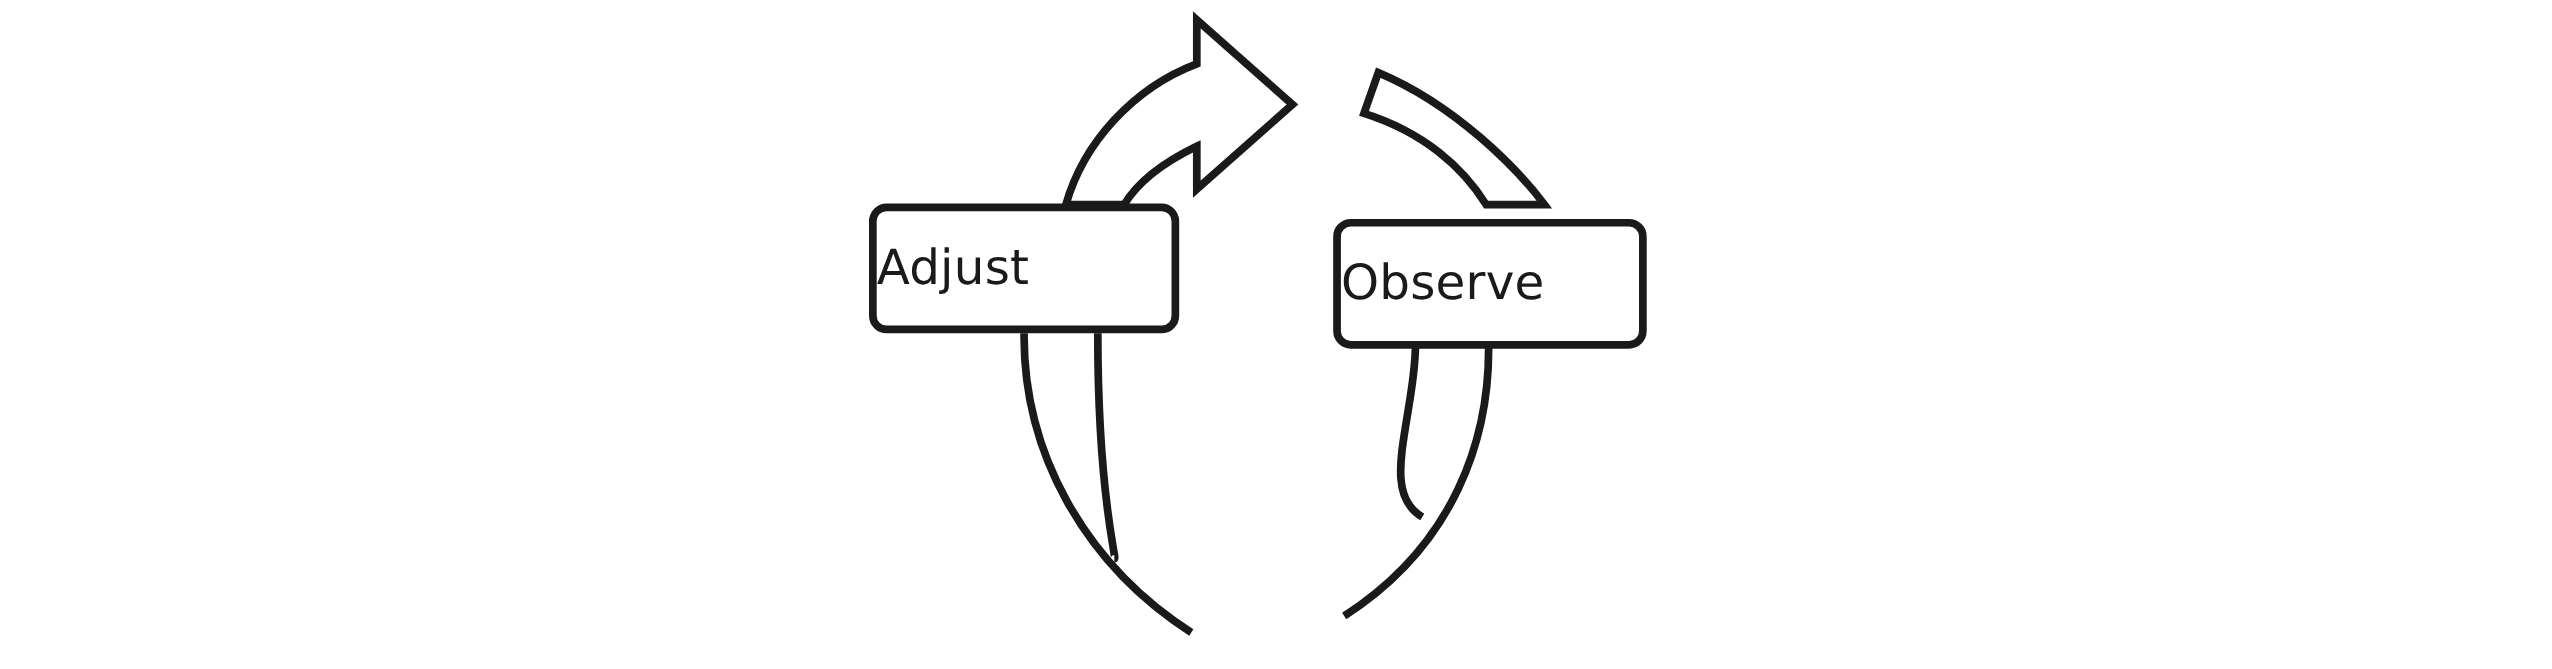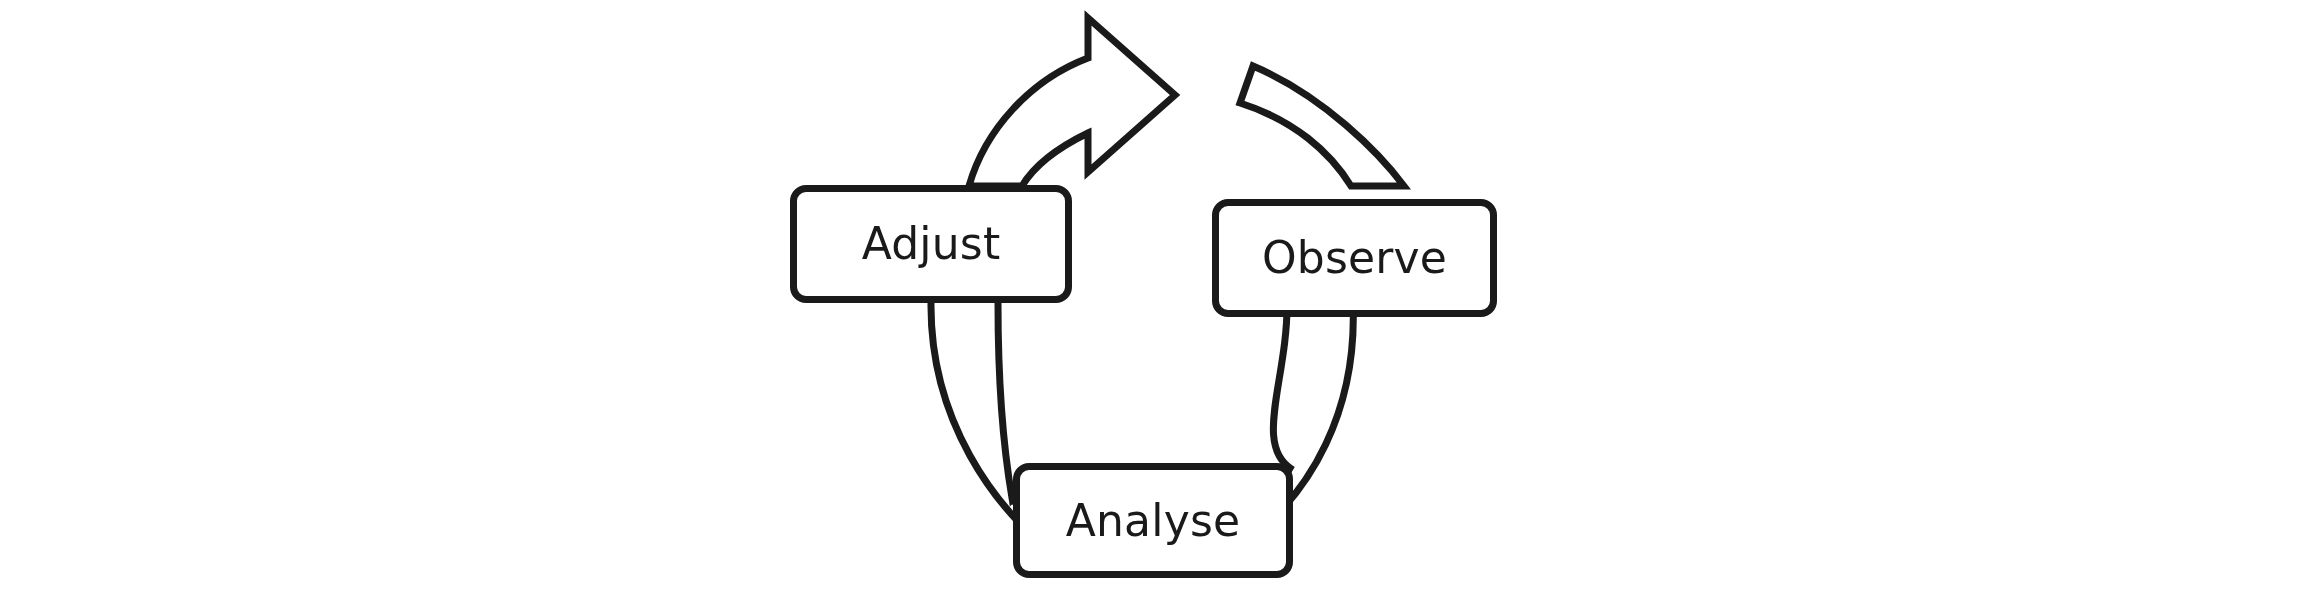--- a/index.html
+++ b/index.html
@@ -27,21 +27,21 @@
     width: 2320px;
     height: 608px;
     display: block;
   }
   .node-box {
     position: absolute;
     box-sizing: border-box;
     background: #ffffff;
     display: flex;
     align-items: center;
-    justify-content: center;
+    justify-content: flex-start;
     z-index: 5;
   }
   .node-label {
     font-family: "DejaVu Sans", "Liberation Sans", sans-serif;
     font-weight: 400;
     line-height: 1;
     white-space: nowrap;
     letter-spacing: 0.2px;
   }
 </style>
@@ -86,17 +86,14 @@
   </svg>
 
   <div class="node-box" style="left:790px; top:185px; width:282px; height:118px; border:7px solid #1a1a1a; border-radius:16px;">
     <span class="node-label" style="font-size:44px; color:#1a1a1a;">Adjust</span>
   </div>
 
   <div class="node-box" style="left:1212px; top:199px; width:285px; height:118px; border:7px solid #1a1a1a; border-radius:16px;">
     <span class="node-label" style="font-size:44px; color:#1a1a1a;">Observe</span>
   </div>
 
-  <div class="node-box" style="left:1013px; top:463px; width:280px; height:115px; border:7px solid #1a1a1a; border-radius:16px;">
-    <span class="node-label" style="font-size:44px; color:#1a1a1a;">Analyse</span>
-  </div>
 
 </div>
 
 </body></html>

